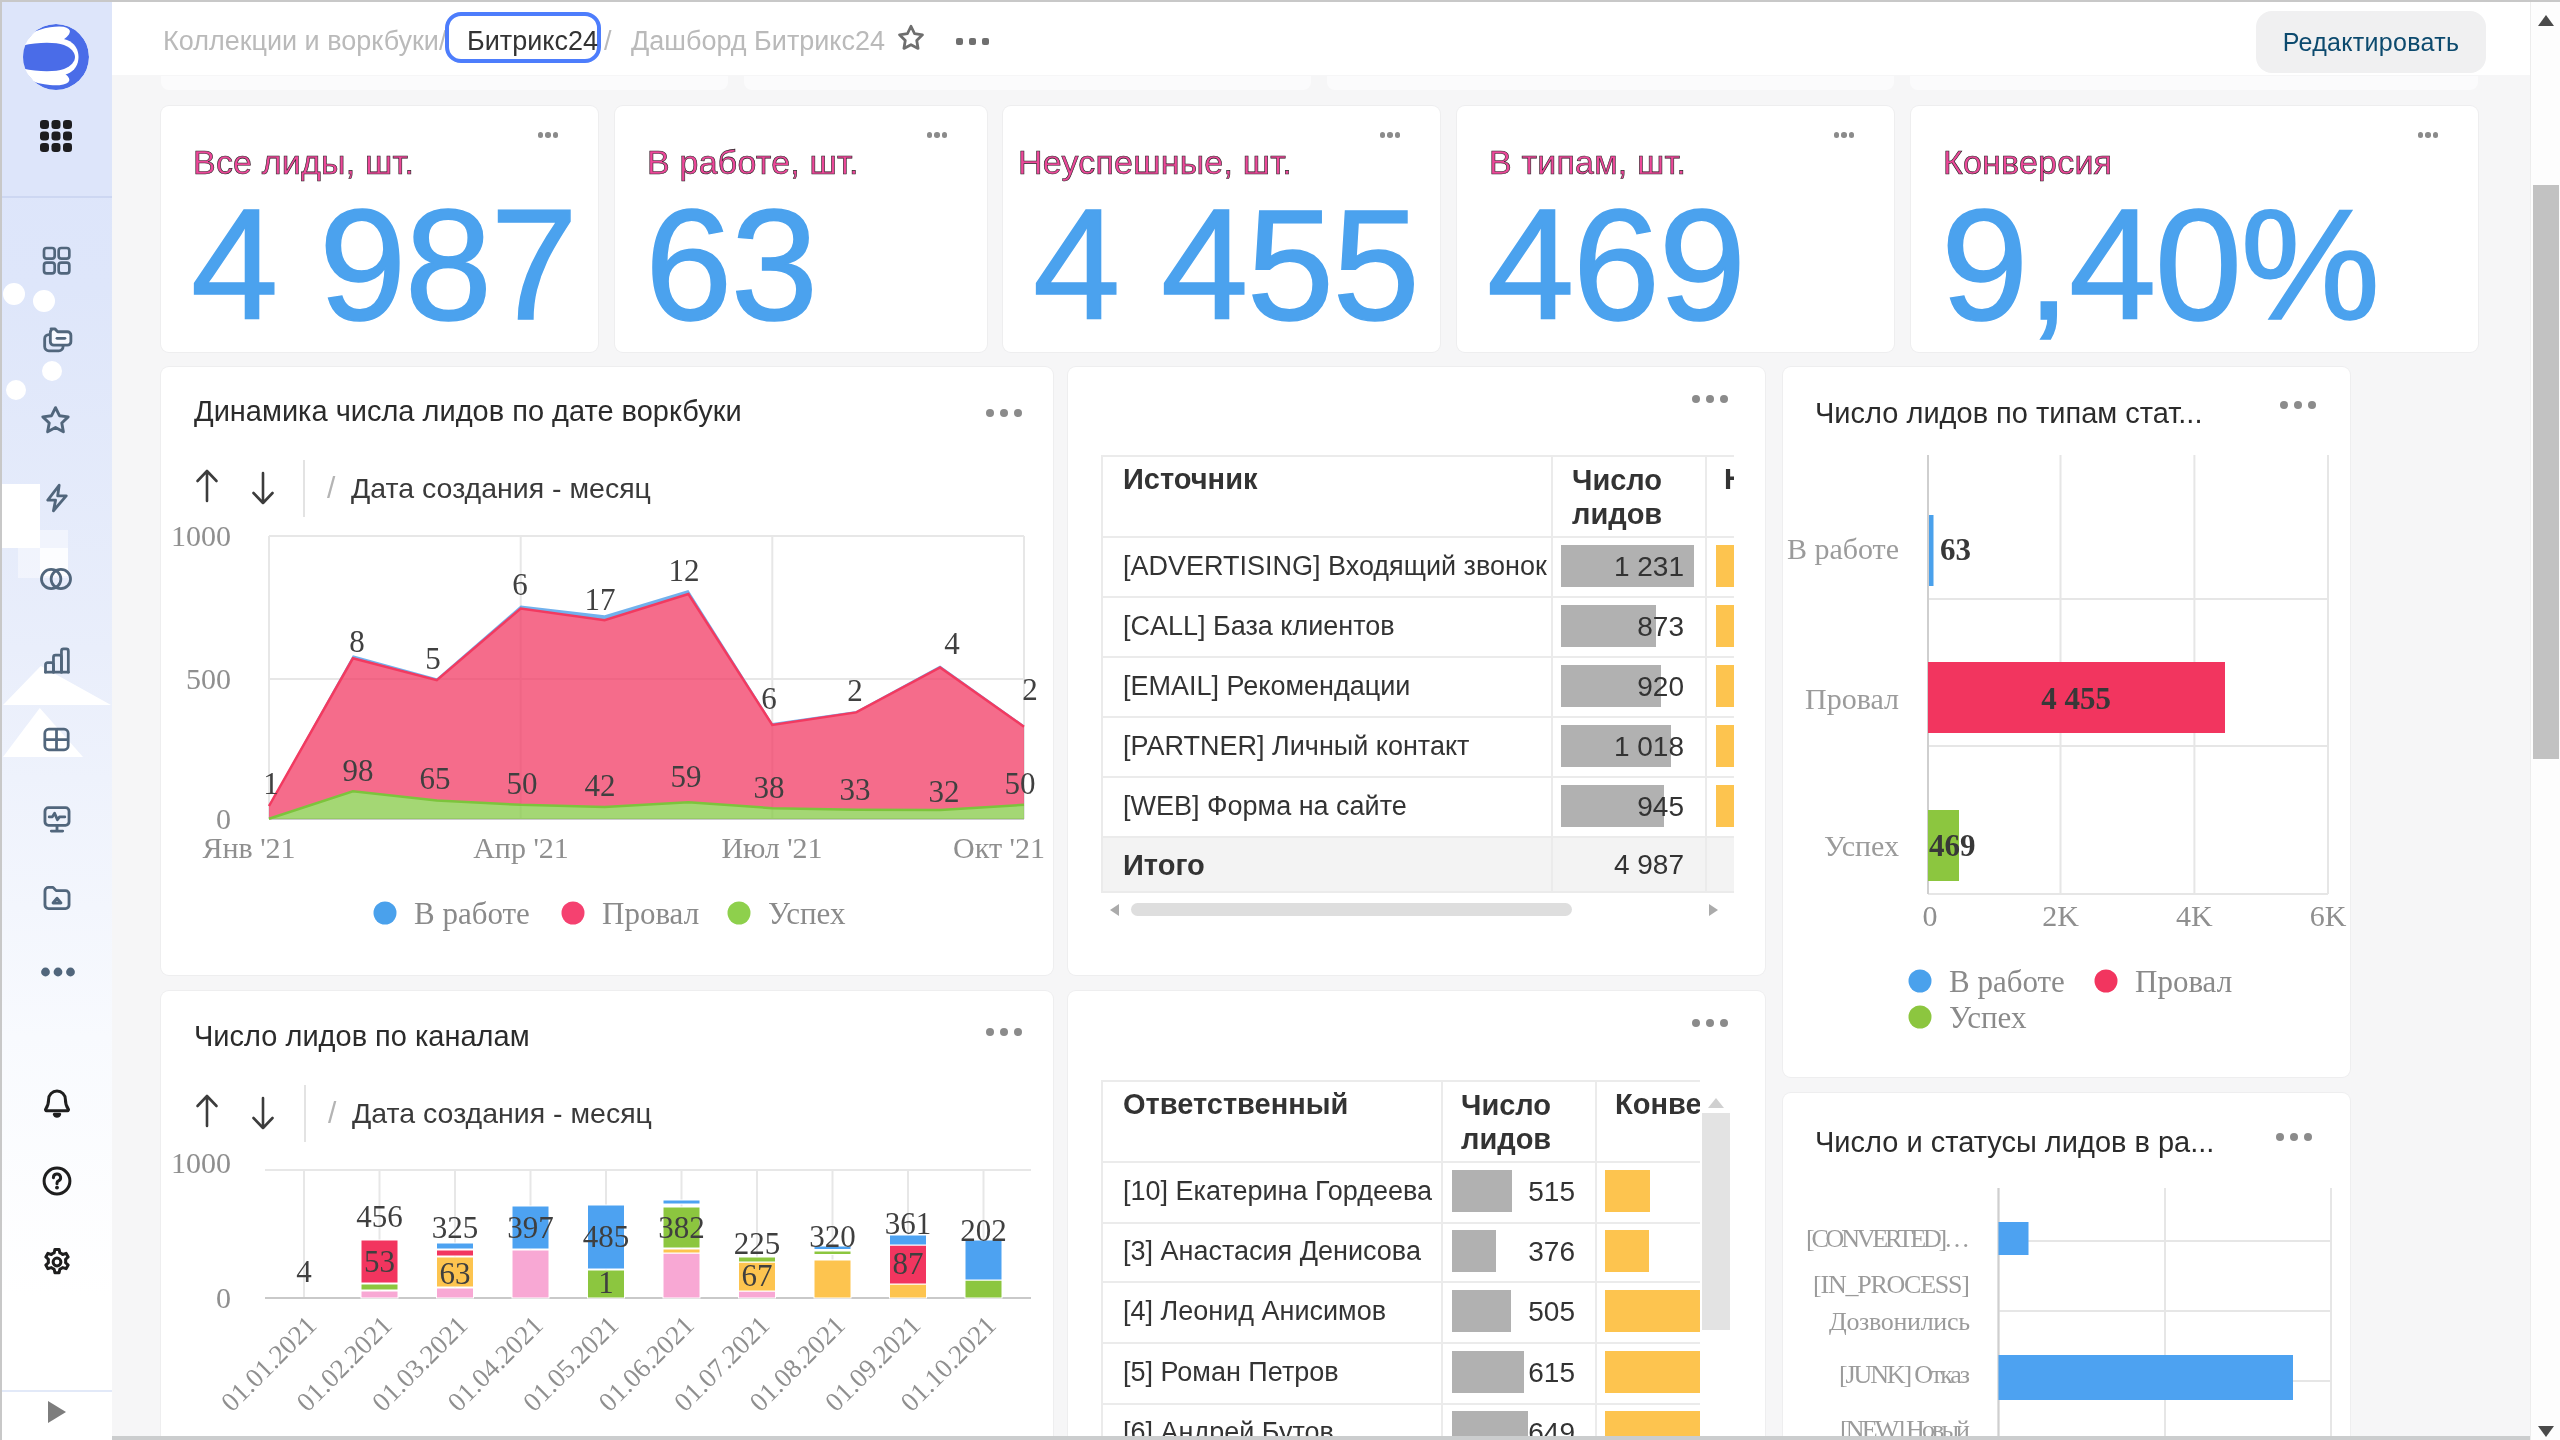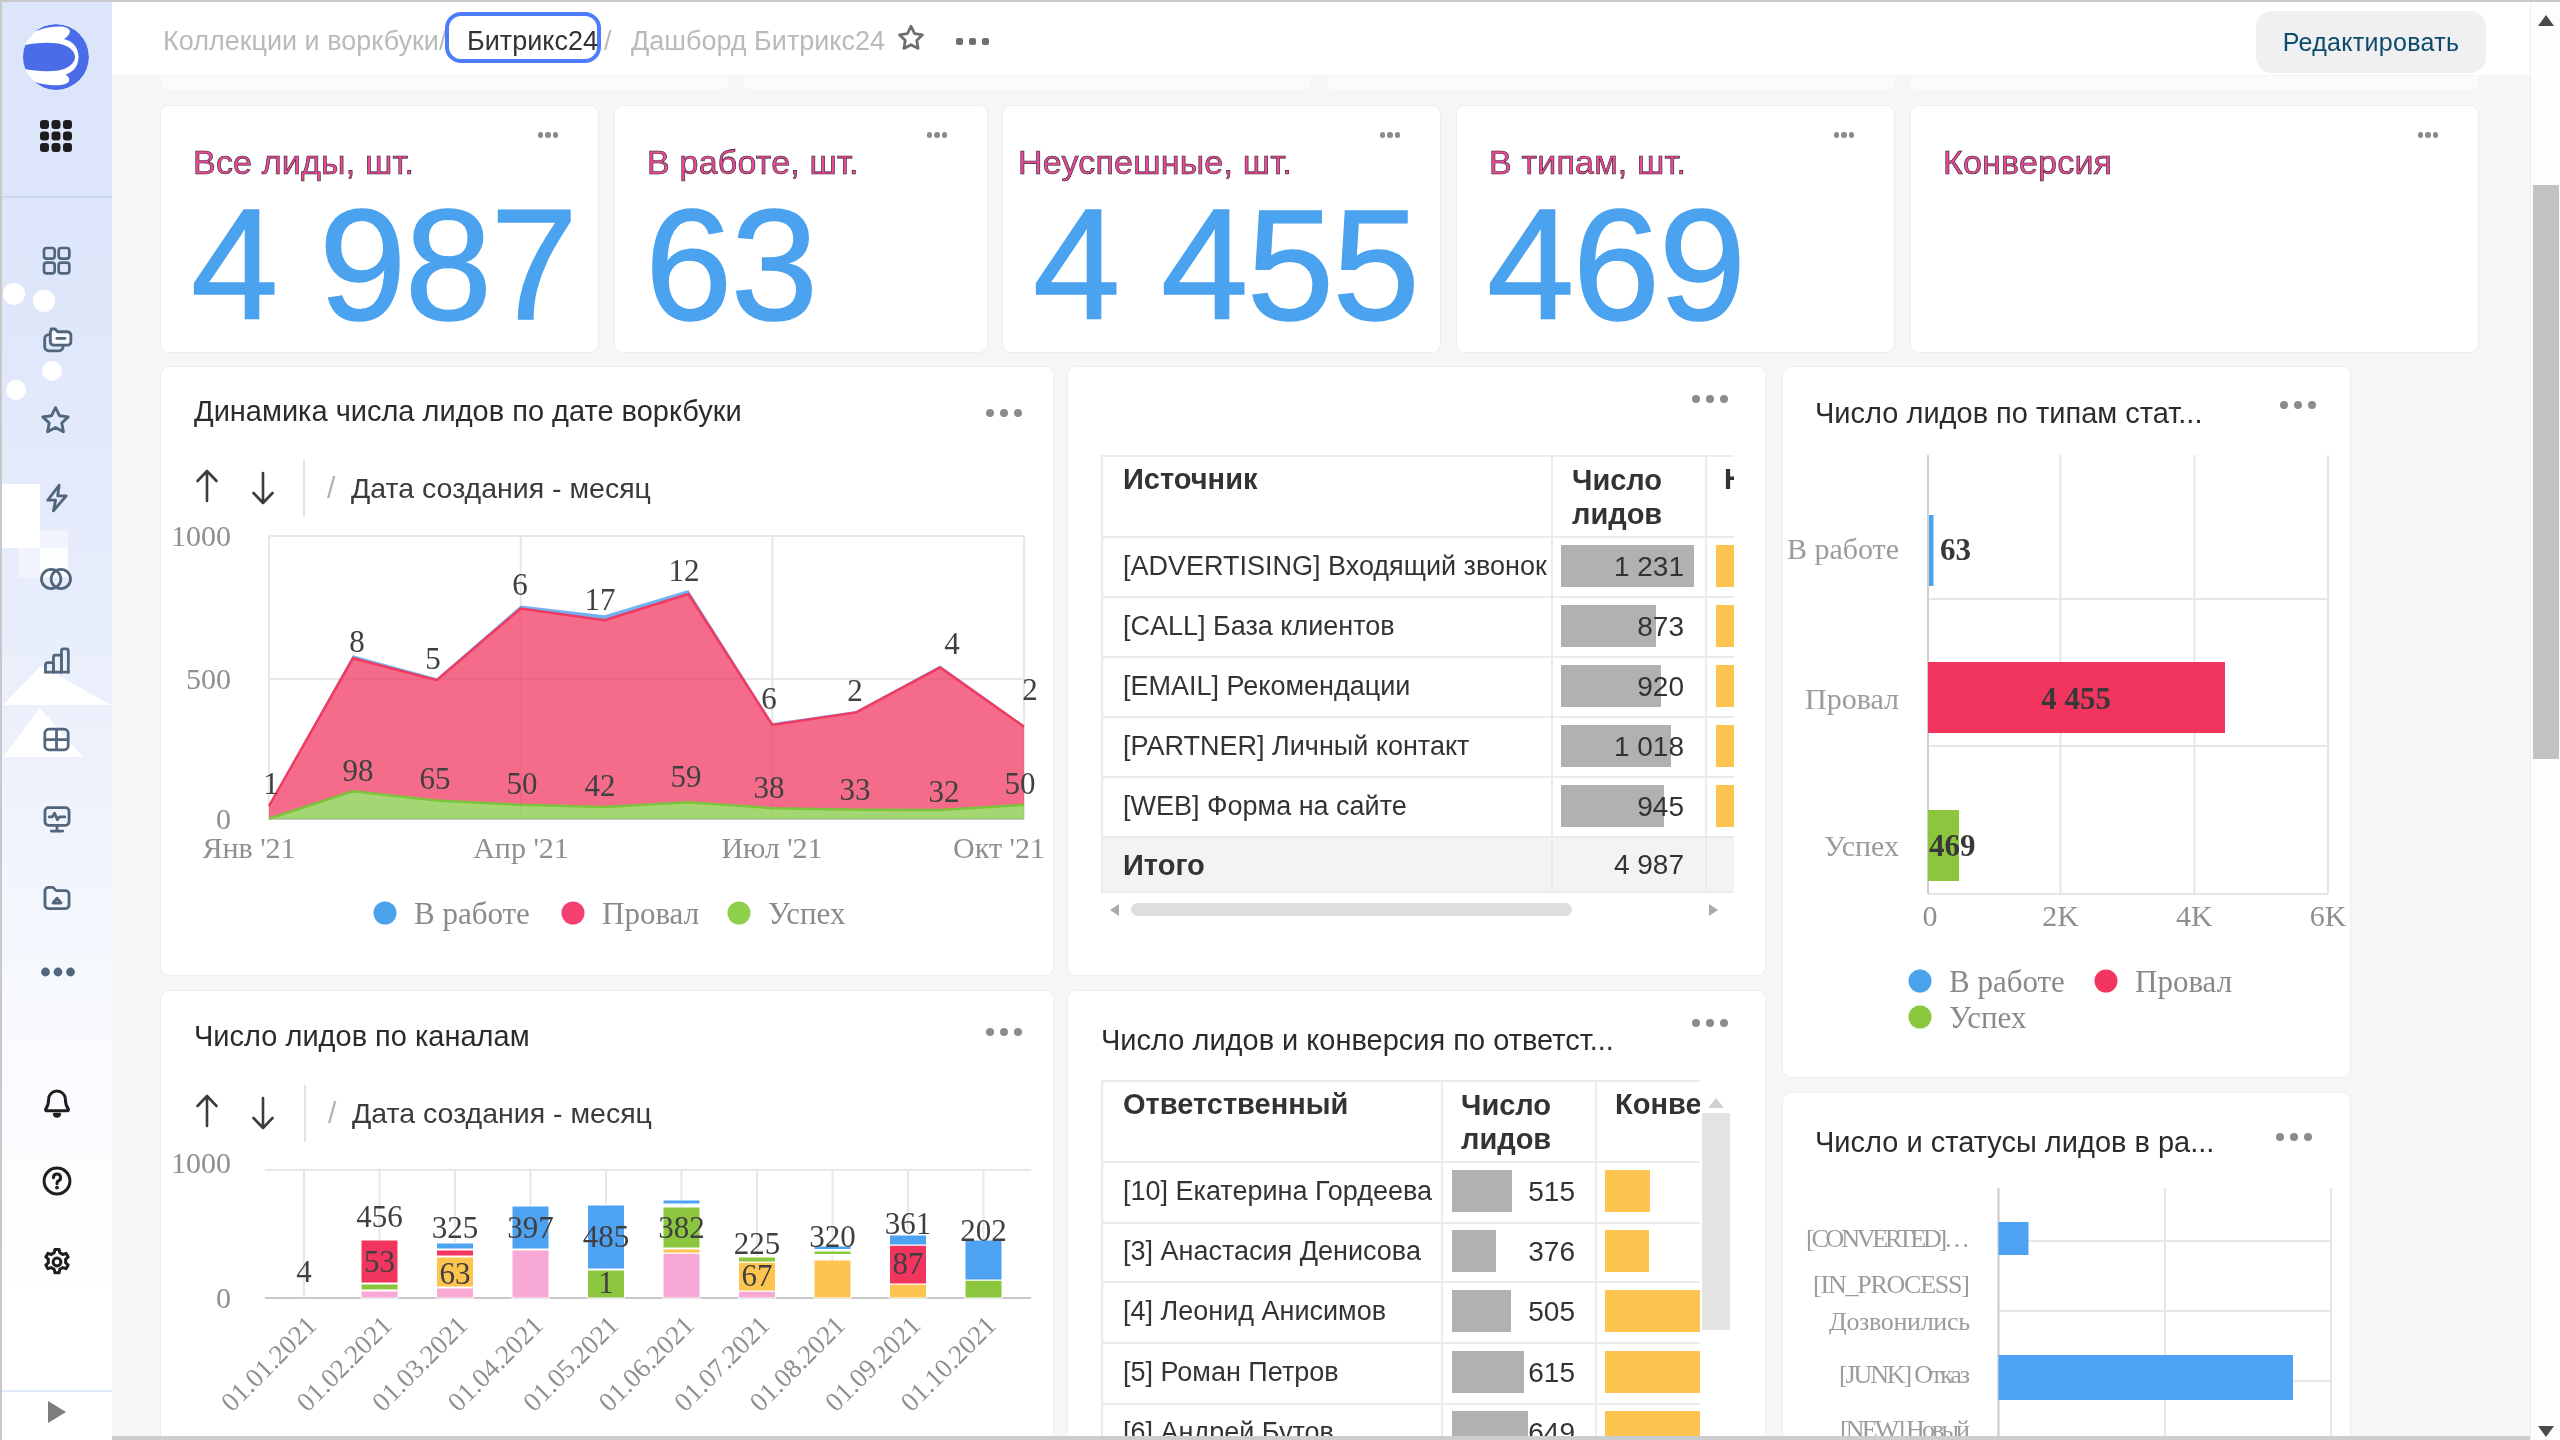--- a/index.html
+++ b/index.html
@@ -86,20 +86,21 @@
       <div class="ktitle" style="left:32px;top:37px;">В типам, шт.</div>
       <div class="knum" style="left:30px;top:80px;">469</div>
       <div class="dots3">
           <i></i>
           <i></i>
           <i></i>
         </div>
     </div>
     <div class="card" style="left:1799px;top:31px;width:567px;height:246px;">
       <div class="ktitle" style="left:32px;top:37px;">Конверсия</div>
+      <div class="knum" style="left:30px;top:80px;">9,40%</div>
       <div class="dots3">
           <i></i>
           <i></i>
           <i></i>
         </div>
     </div>
 
     <div class="card" style="left:49px;top:292px;width:892px;height:608px;">
       <div class="ctitle" style="left:33px;top:28px;">Динамика числа лидов по дате воркбуки</div>
       <div class="dots3 lg" style="right:31px;top:42px;">
@@ -382,21 +383,20 @@
           <text transform="translate(534.5,336) rotate(-45)">01.06.2021</text>
           <text transform="translate(610,336) rotate(-45)">01.07.2021</text>
           <text transform="translate(685.5,336) rotate(-45)">01.08.2021</text>
           <text transform="translate(761,336) rotate(-45)">01.09.2021</text>
           <text transform="translate(836.5,336) rotate(-45)">01.10.2021</text>
         </g>
       </svg>
     </div>
 
     <div class="card" style="left:956px;top:916px;width:697px;height:521px;border-radius:8px 8px 0 0;overflow:hidden;">
-      <div class="ctitle" style="left:33px;top:33px;">Число лидов и конверсия по ответст...</div>
       <div class="dots3 lg" style="right:37px;top:28px;">
           <i></i>
           <i></i>
           <i></i>
         </div>
 
       <div class="abs" style="left:33px;top:89px;width:2px;height:432px;background:#ebebeb;"></div>
       <div class="abs" style="left:373px;top:89px;width:2px;height:432px;background:#ebebeb;"></div>
       <div class="abs" style="left:527px;top:89px;width:2px;height:432px;background:#ebebeb;"></div>
       <div class="abs" style="left:33px;top:89px;width:599px;height:2px;background:#ebebeb;"></div>

